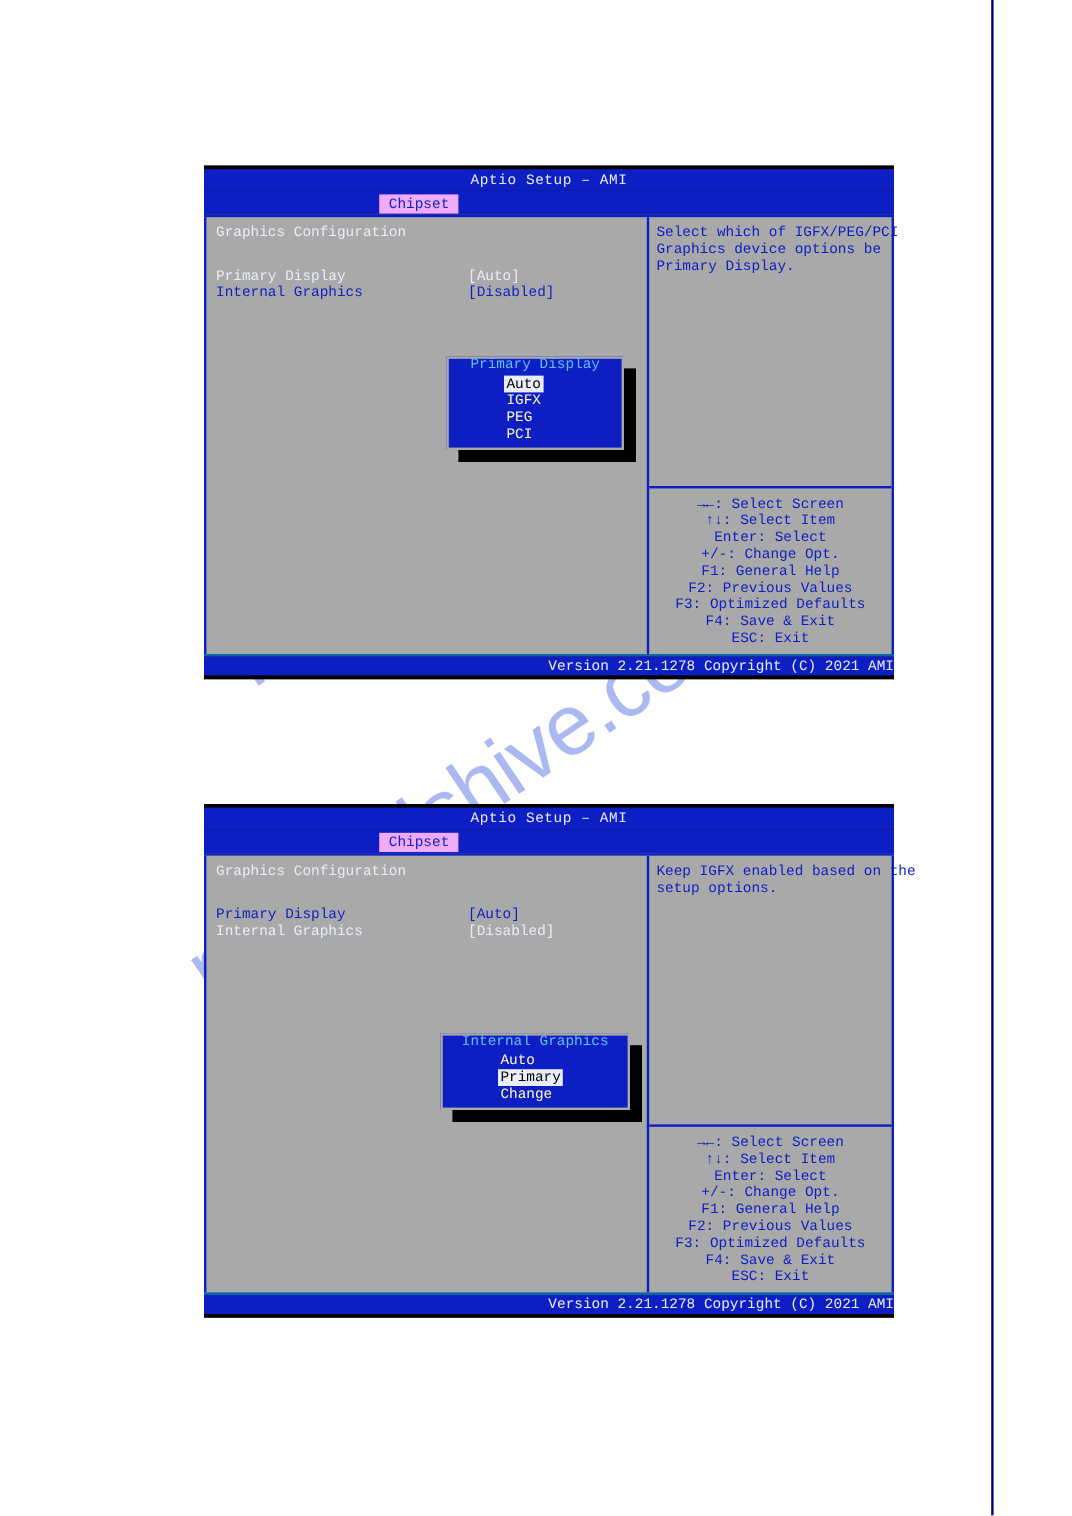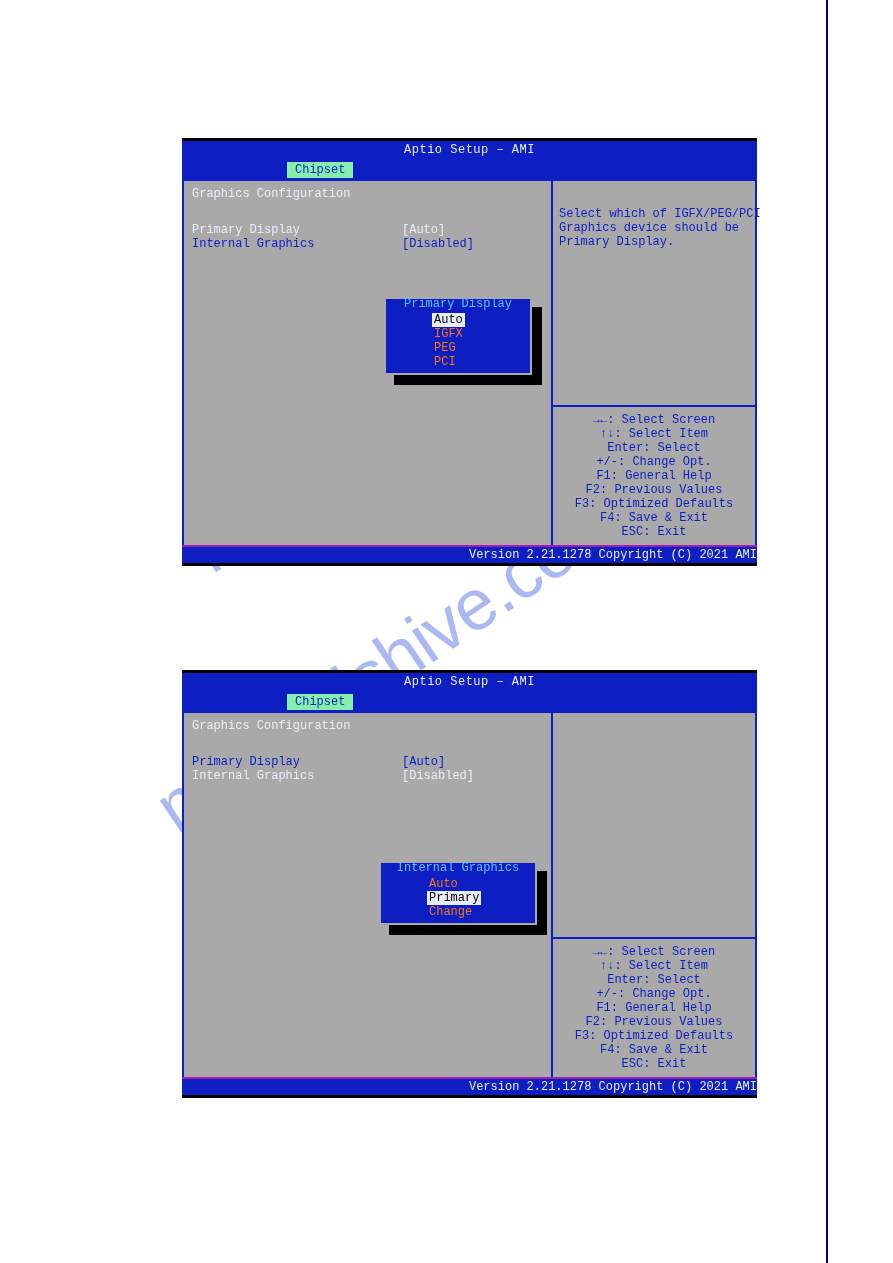--- a/index.html
+++ b/index.html
@@ -1,43 +1,43 @@
 <!DOCTYPE html>
 <html><head>
 <meta charset="utf-8">
 <style>
   html,body{margin:0;padding:0;background:#fff;font-family:"Courier New",monospace;font-size:12px;}
   .page{position:relative;width:893px;height:1263px;margin:0 auto;background:#fff;}
   .rule{position:absolute;top:0;right:65px;width:2px;height:1263px;background:#000080;}
-  .bios{position:absolute;left:182px;width:575px;background:#000;}
+  .bios{position:absolute;left:170px;width:575px;background:#000;}
   .bios-top-strip{height:3px;background:#000;}
   .titlebar{background:#0d1ec2;color:#e9edf8;text-align:center;line-height:18px;height:18px;font-size:12px;letter-spacing:0.5px;}
   .tabrow{background:#0d1ec2;height:20px;display:flex;align-items:flex-end;}
   .tabspacer{width:105px;}
-  .tab{background:#86efac;color:#0d1ec2;padding:1px 8px 1px 8px;font-size:12px;line-height:14px;margin-bottom:1px;}
-  .body-wrap{display:flex;background:#a9a9a9;height:364px;border-top:2px solid #0d1ec2;border-bottom:2px solid #a21caf;}
+  .tab{background:#f0abfc;color:#0d1ec2;padding:1px 8px 1px 8px;font-size:12px;line-height:14px;margin-bottom:1px;margin-left:41px;}
+  .body-wrap{display:flex;background:#a9a9a9;height:364px;border-top:2px solid #0d1ec2;border-bottom:2px solid #0369a1;}
   .left-pane{position:relative;flex:1;border:2px solid #0d1ec2;border-top:none;border-bottom:none;padding:6px 8px;color:#e9edf8;}
   .right-pane{width:190px;border:2px solid #0d1ec2;border-left:none;border-top:none;border-bottom:none;padding:6px 6px;color:#0d1ec2;display:flex;flex-direction:column;line-height:14px;}
   .sect-title{color:#e9edf8;margin-bottom:22px;}
   .row{display:flex;line-height:14px;}
   .row .lbl{width:210px;}
   .row .val{}
   .white{color:#e9edf8;}
   .blue{color:#0d1ec2;}
-  .help-top{flex:0 0 auto;margin-top:20px;}
+  .help-top{flex:0 0 auto;}
   .help-sep{border-top:2px solid #0d1ec2;margin:0 -6px;}
   .help-bottom{flex:0 0 auto;margin-top:6px;text-align:center;}
   .help-line{white-space:nowrap;}
   .popup-wrap{position:absolute;}
   .popup-shadow{position:absolute;top:10px;left:10px;right:-10px;bottom:-10px;background:#000;}
   .popup{position:relative;background:#0d1ec2;border:2px solid #a9a9a9;width:144px;padding:0;}
   .popup-title{position:relative;height:12px;}
   .popup-title .tlabel{position:absolute;left:0;right:0;top:-2px;text-align:center;color:#60c0ff;font-size:12px;}
   .popup-body{padding:2px 6px 4px 6px;margin-left:40px;}
-  .opt{color:#f97316;line-height:14px;padding:0 2px;}
+  .opt{color:#fef9c3;line-height:14px;padding:0 2px;}
   .opt.sel{background:#e9edf8;color:#000;display:inline-block;}
   .footer{background:#0d1ec2;color:#e9edf8;text-align:right;line-height:16px;height:16px;font-size:12px;}
   .watermark{position:absolute;left:145px;top:340px;width:620px;transform:rotate(-34deg);transform-origin:center;color:#6a7fe6;opacity:0.55;font-family:Arial,Helvetica,sans-serif;font-size:72px;font-weight:400;pointer-events:none;white-space:nowrap;letter-spacing:-1px;}
   .watermark2{top:600px;left:110px;}
 </style>
 </head>
 <body>
 
 <div class="page">
   <div class="rule"></div>
@@ -75,21 +75,21 @@
               <div><span class="opt">IGFX</span></div>
               <div><span class="opt">PEG</span></div>
               <div><span class="opt">PCI</span></div>
             </div>
           </div>
         </div>
       </div>
       <div class="right-pane">
         <div class="help-top">
           <div class="help-line">Select which of IGFX/PEG/PCI</div>
-          <div class="help-line">Graphics device should be</div>
+          <div class="help-line">Graphics device options be</div>
           <div class="help-line">Primary Display.</div>
         </div>
         <div style="flex:1"></div>
         <div class="help-sep" style="margin-top:140px"></div>
         <div class="help-bottom">
           <div class="help-line">→←: Select Screen</div>
           <div class="help-line">↑↓: Select Item</div>
           <div class="help-line">Enter: Select</div>
           <div class="help-line">+/-: Change Opt.</div>
           <div class="help-line">F1: General Help</div>
@@ -131,20 +131,25 @@
             </div>
             <div class="popup-body">
               <div><span class="opt">Auto</span></div>
               <div><span class="opt sel">Primary</span></div>
               <div><span class="opt">Change</span></div>
             </div>
           </div>
         </div>
       </div>
       <div class="right-pane">
+        <div class="help-top">
+          <div class="help-line">Keep IGFX enabled based on the</div>
+          <div class="help-line">setup options.</div>
+          <div class="help-line"></div>
+        </div>
         <div style="flex:1"></div>
         <div class="help-sep" style="margin-top:150px"></div>
         <div class="help-bottom">
           <div class="help-line">→←: Select Screen</div>
           <div class="help-line">↑↓: Select Item</div>
           <div class="help-line">Enter: Select</div>
           <div class="help-line">+/-: Change Opt.</div>
           <div class="help-line">F1: General Help</div>
           <div class="help-line">F2: Previous Values</div>
           <div class="help-line">F3: Optimized Defaults</div>

